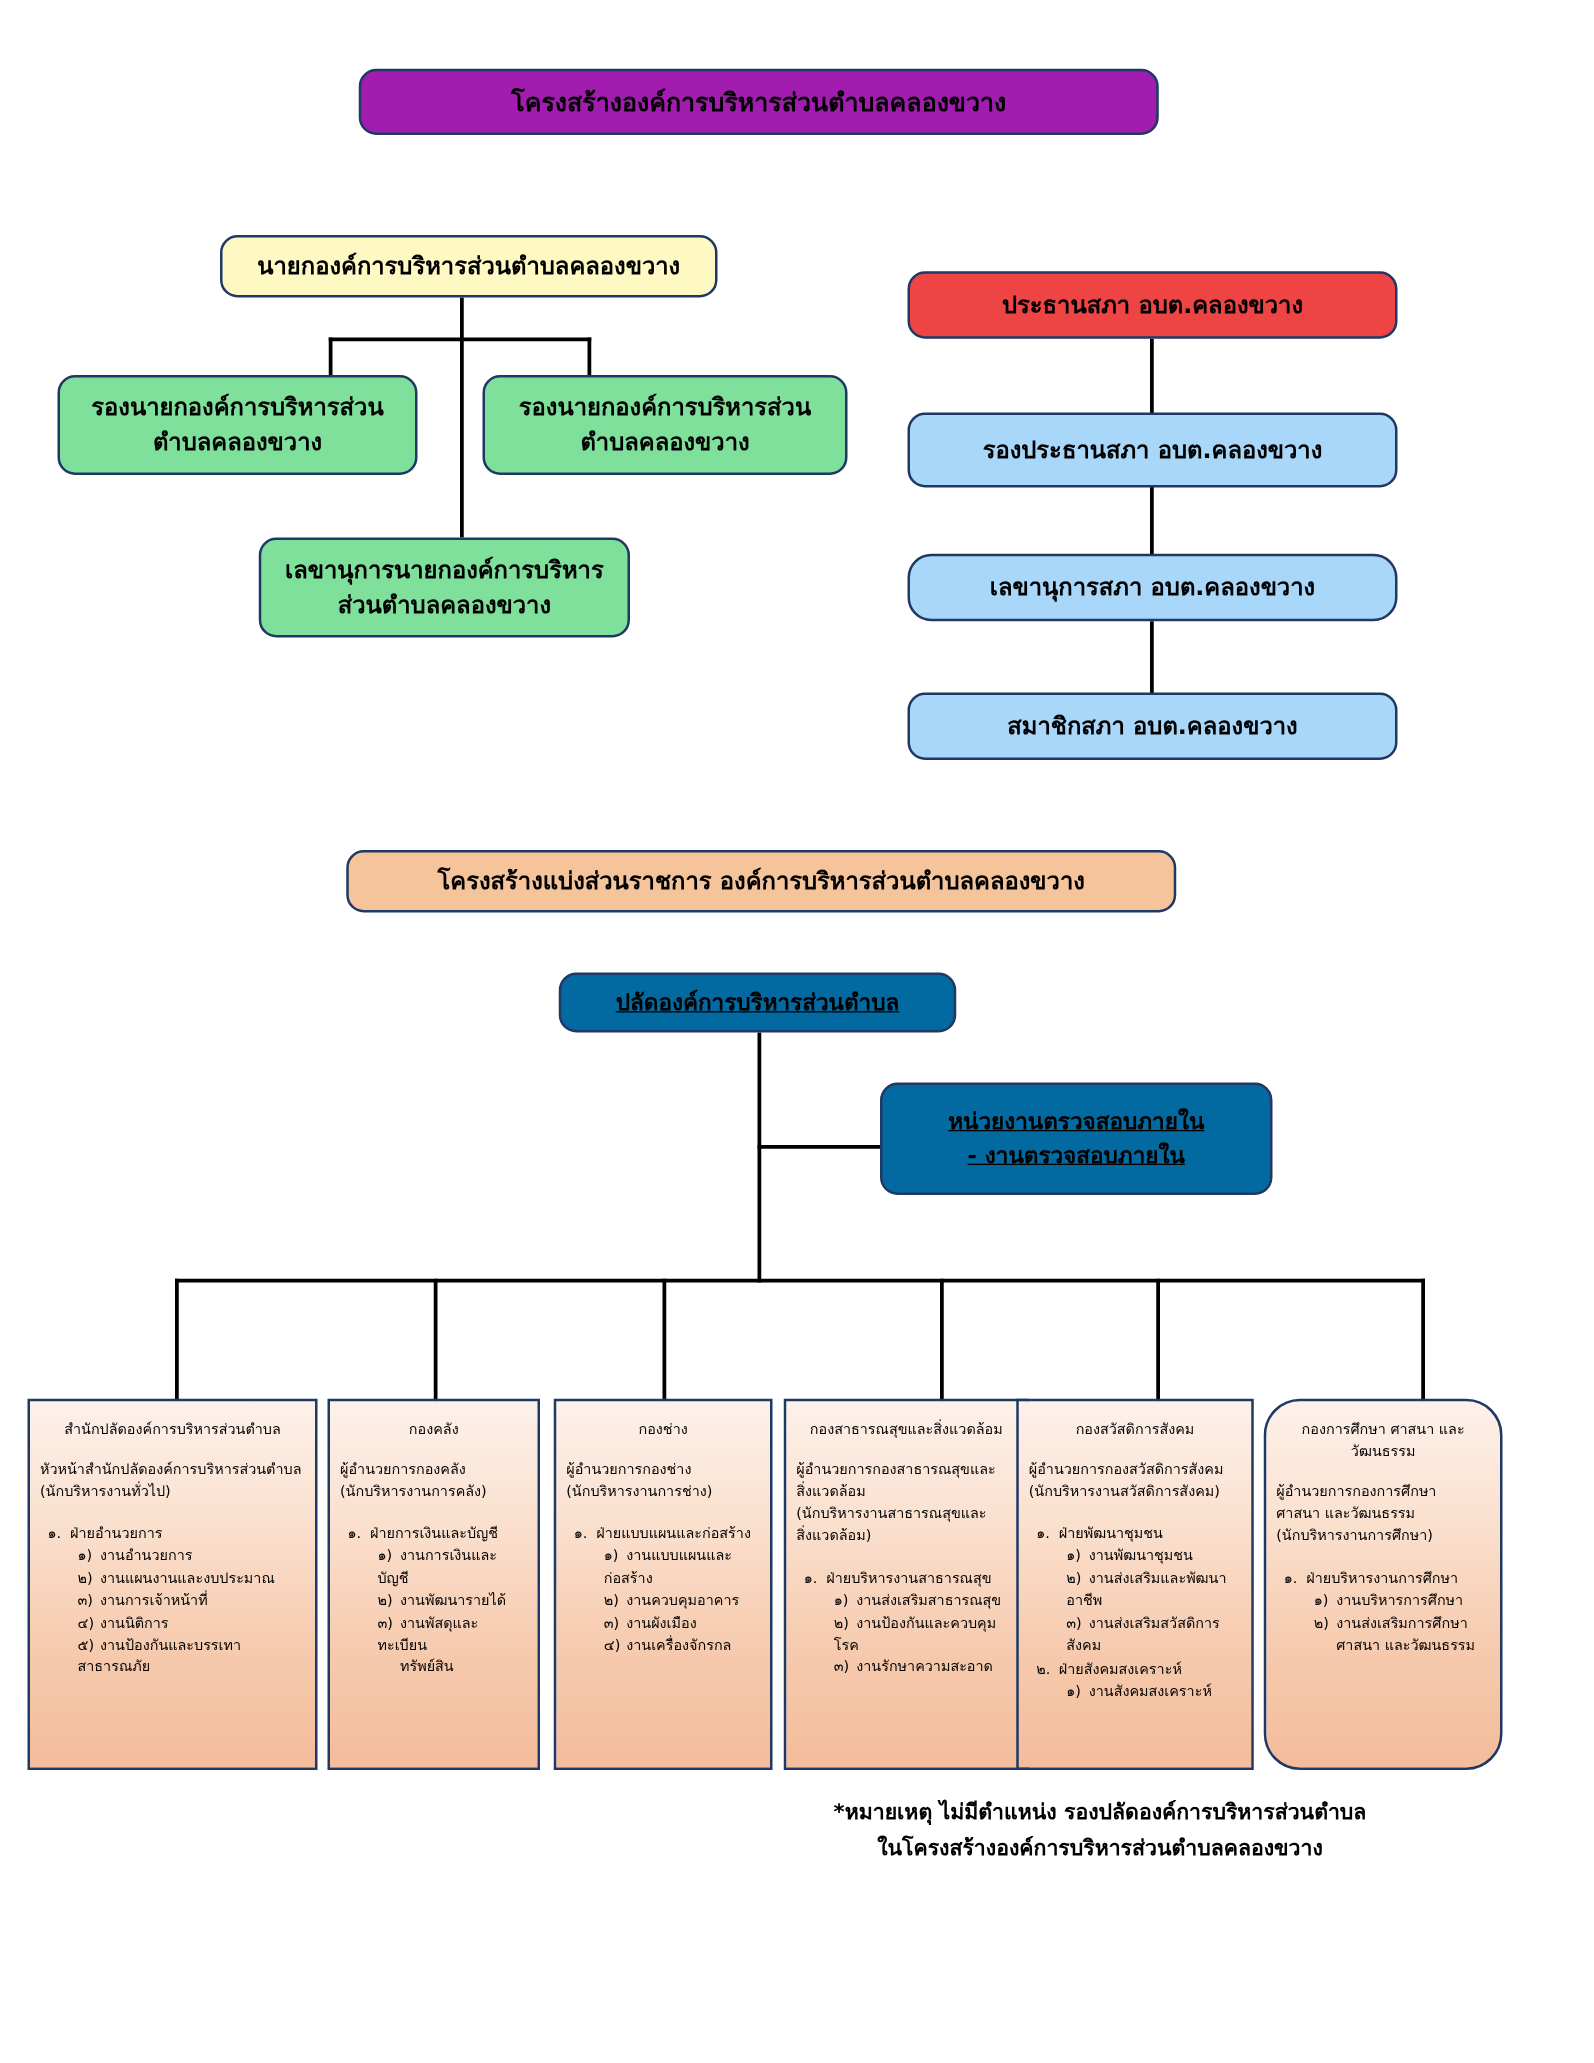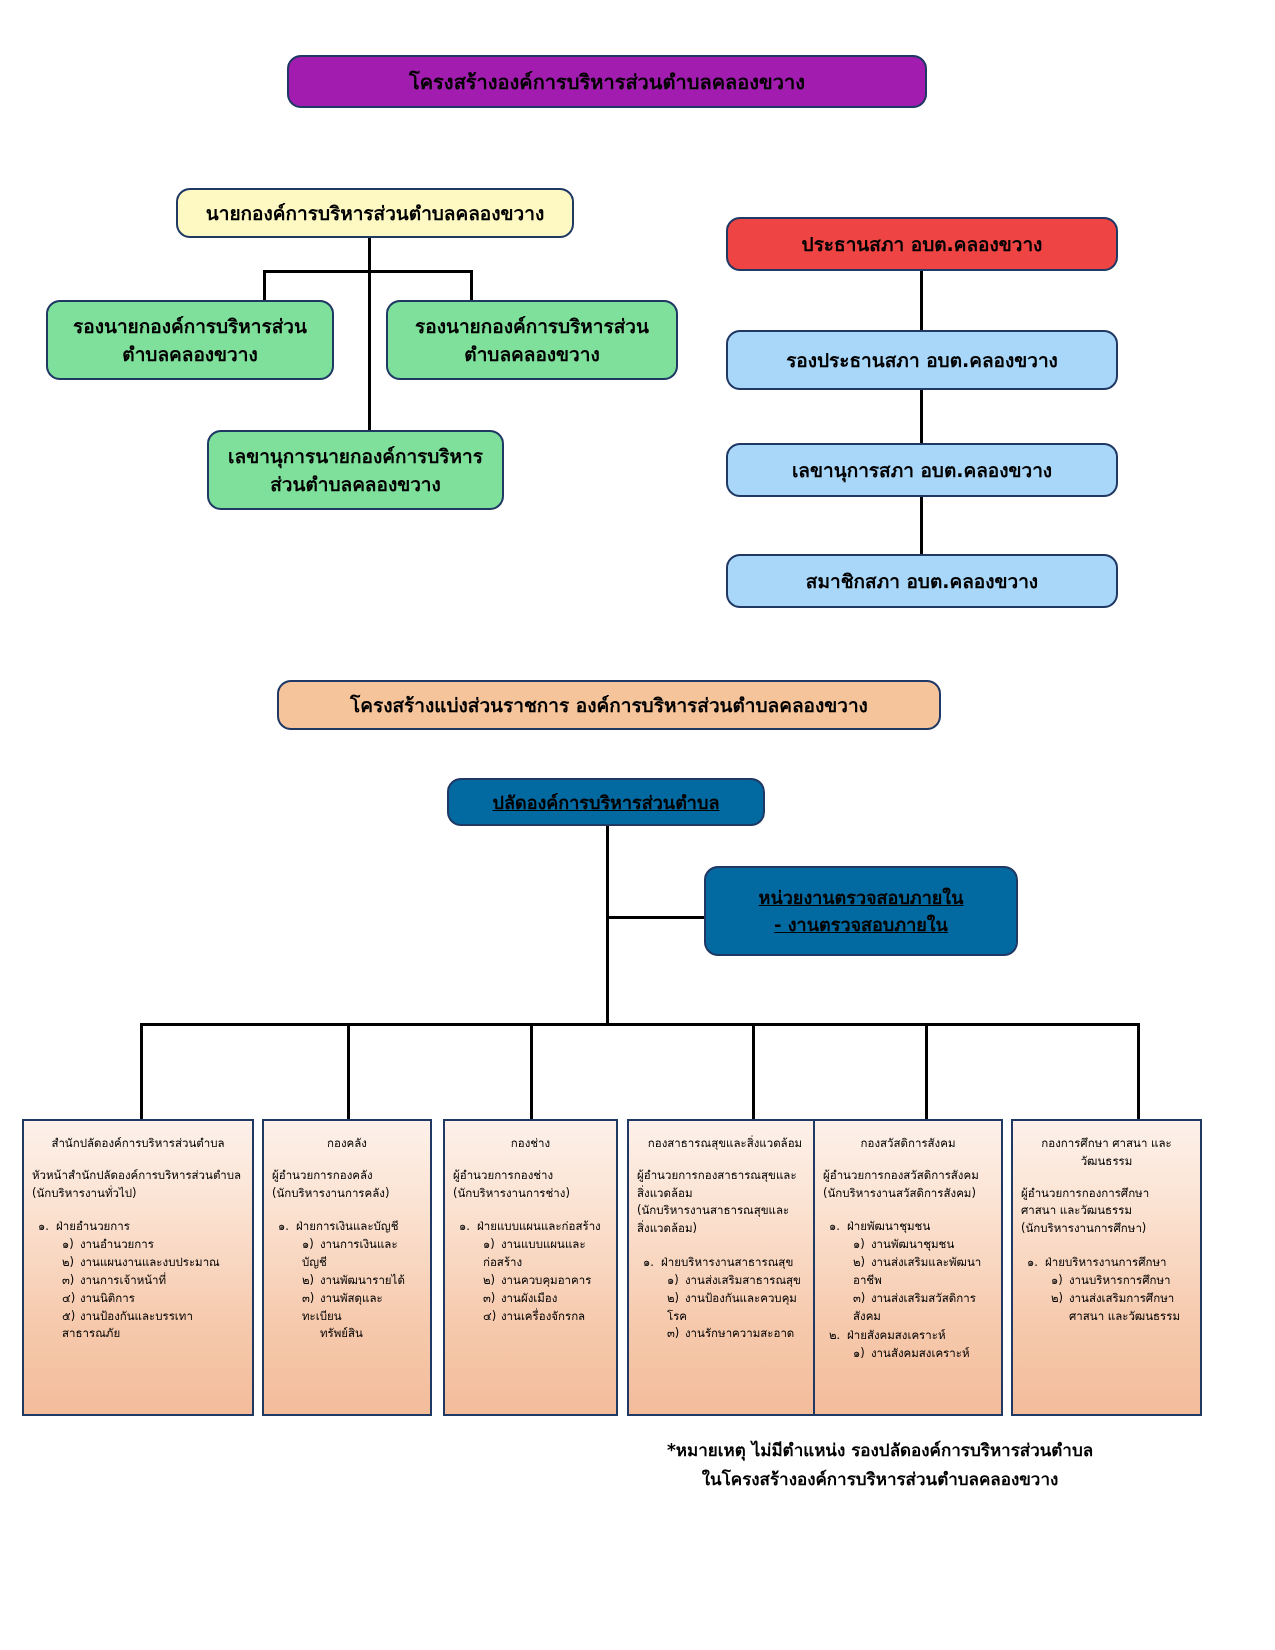--- a/index.html
+++ b/index.html
@@ -108,21 +108,21 @@
   </div>
 
   <div class="ln lnv" style="left:920px;top:271px;height:60px;"></div>
 
   <div class="node rounded council-light" style="left:726px;top:330px;width:392px;height:60px;align-items:center;">
     <span>รองประธานสภา อบต.คลองขวาง</span>
   </div>
 
   <div class="ln lnv" style="left:920px;top:384px;height:60px;"></div>
 
-  <div class="node rounded council-light" style="left:726px;top:443px;width:392px;height:54px;">
+  <div class="node rounded council-light" style="left:726px;top:443px;width:392px;height:54px;border-radius:19px;">
     <span>เลขานุการสภา อบต.คลองขวาง</span>
   </div>
 
   <div class="ln lnv" style="left:920px;top:497px;height:58px;"></div>
 
   <div class="node rounded council-light" style="left:726px;top:554px;width:392px;height:54px;">
     <span>สมาชิกสภา อบต.คลองขวาง</span>
   </div>
 
   <div class="node rounded peach-title" style="left:277px;top:680px;width:664px;height:50px;">
@@ -221,21 +221,21 @@
     <div class="d-list">
       <div class="lv1"><span class="num">๑.</span><span>ฝ่ายพัฒนาชุมชน</span></div>
       <div class="lv2"><span class="num">๑)</span><span>งานพัฒนาชุมชน</span></div>
       <div class="lv2"><span class="num">๒)</span><span>งานส่งเสริมและพัฒนาอาชีพ</span></div>
       <div class="lv2"><span class="num">๓)</span><span>งานส่งเสริมสวัสดิการสังคม</span></div>
       <div class="lv1"><span class="num">๒.</span><span>ฝ่ายสังคมสงเคราะห์</span></div>
       <div class="lv2"><span class="num">๑)</span><span>งานสังคมสงเคราะห์</span></div>
     </div>
   </div>
 
-  <div class="dept" style="left:1011px;top:1119px;width:191px;height:297px;">
+  <div class="dept" style="left:1011px;top:1119px;width:191px;height:297px;border-radius:29px;">
     <div class="d-head">กองการศึกษา ศาสนา และวัฒนธรรม</div>
     <div class="d-role">
       <div>ผู้อำนวยการกองการศึกษา</div>
       <div>ศาสนา และวัฒนธรรม</div>
       <div>(นักบริหารงานการศึกษา)</div>
     </div>
     <div class="d-list">
       <div class="lv1"><span class="num">๑.</span><span>ฝ่ายบริหารงานการศึกษา</span></div>
       <div class="lv2"><span class="num">๑)</span><span>งานบริหารการศึกษา</span></div>
       <div class="lv2"><span class="num">๒)</span><span>งานส่งเสริมการศึกษา</span></div>

